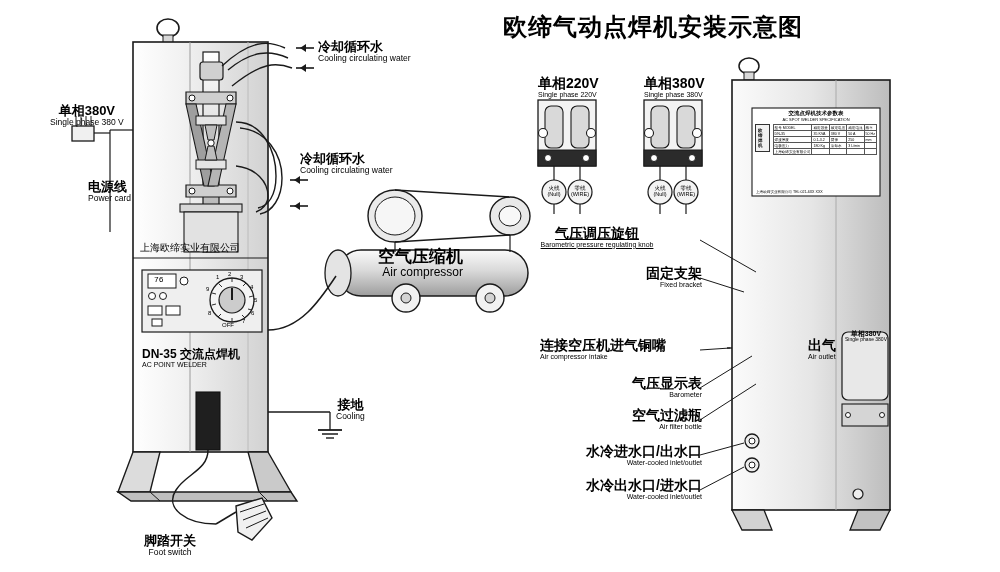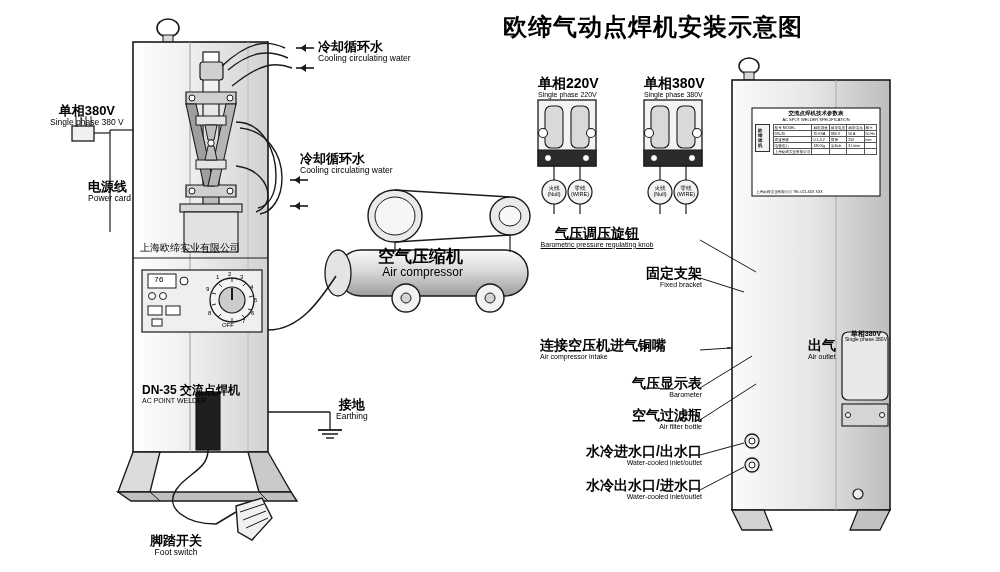--- a/index.html
+++ b/index.html
@@ -14,21 +14,21 @@
   #stage{position:absolute;left:0;top:0;width:1000px;height:572px;}
   .abs{position:absolute;}
   .lbl{position:absolute;line-height:1.05;white-space:nowrap;}
   .cn{font-size:13px;font-weight:bold;}
   .cn-sm{font-size:14px;font-weight:bold;}
   .en{font-size:8.5px;}
   .en-sm{font-size:7px;}
   .ctr{text-align:center;}
   .title{font-size:24px;font-weight:bold;letter-spacing:1px;margin-left:43px;}
   svg{position:absolute;left:0;top:0;}
-  .machine-text{font-size:12px;font-weight:bold;margin-top:36px;}
+  .machine-text{font-size:12px;font-weight:bold;}
 </style>
 </head>
 <body>
 
 <div id="stage">
 
   <svg width="1000" height="572" viewBox="0 0 1000 572">
     <defs>
       <linearGradient id="gBody" x1="0" y1="0" x2="1" y2="0">
         <stop offset="0%" stop-color="#ffffff"></stop>
@@ -311,24 +311,24 @@
   <div class="lbl" style="left:250px;top:284px;font-size:6px;"><span>4</span></div>
   <div class="lbl" style="left:254px;top:297px;font-size:6px;"><span>5</span></div>
   <div class="lbl" style="left:251px;top:310px;font-size:6px;"><span>6</span></div>
   <div class="lbl" style="left:242px;top:318px;font-size:6px;"><span>7</span></div>
   <div class="lbl" style="left:208px;top:310px;font-size:6px;"><span>8</span></div>
   <div class="lbl" style="left:206px;top:286px;font-size:6px;"><span>9</span></div>
   <div class="lbl" style="left:154px;top:276px;font-size:8px;font-family:'Liberation Mono',monospace;"><span>76</span></div>
 
   <div class="lbl ctr" style="left:336px;top:398px;">
     <div class="cn">接地</div>
-    <div class="en">Earthing</div>
-  </div>
-
-  <div class="lbl ctr" style="left:150px;top:534px;">
+    <div class="en">Cooling</div>
+  </div>
+
+  <div class="lbl ctr" style="left:144px;top:534px;">
     <div class="cn">脚踏开关</div>
     <div class="en">Foot switch</div>
   </div>
 
   <div class="lbl ctr" style="left:378px;top:248px;">
     <div style="font-size:17px;font-weight:bold;">空气压缩机</div>
     <div style="font-size:12px;text-align:right;">Air compressor</div>
   </div>
 
   <div class="lbl ctr" style="left:538px;top:76px;width:58px;">

